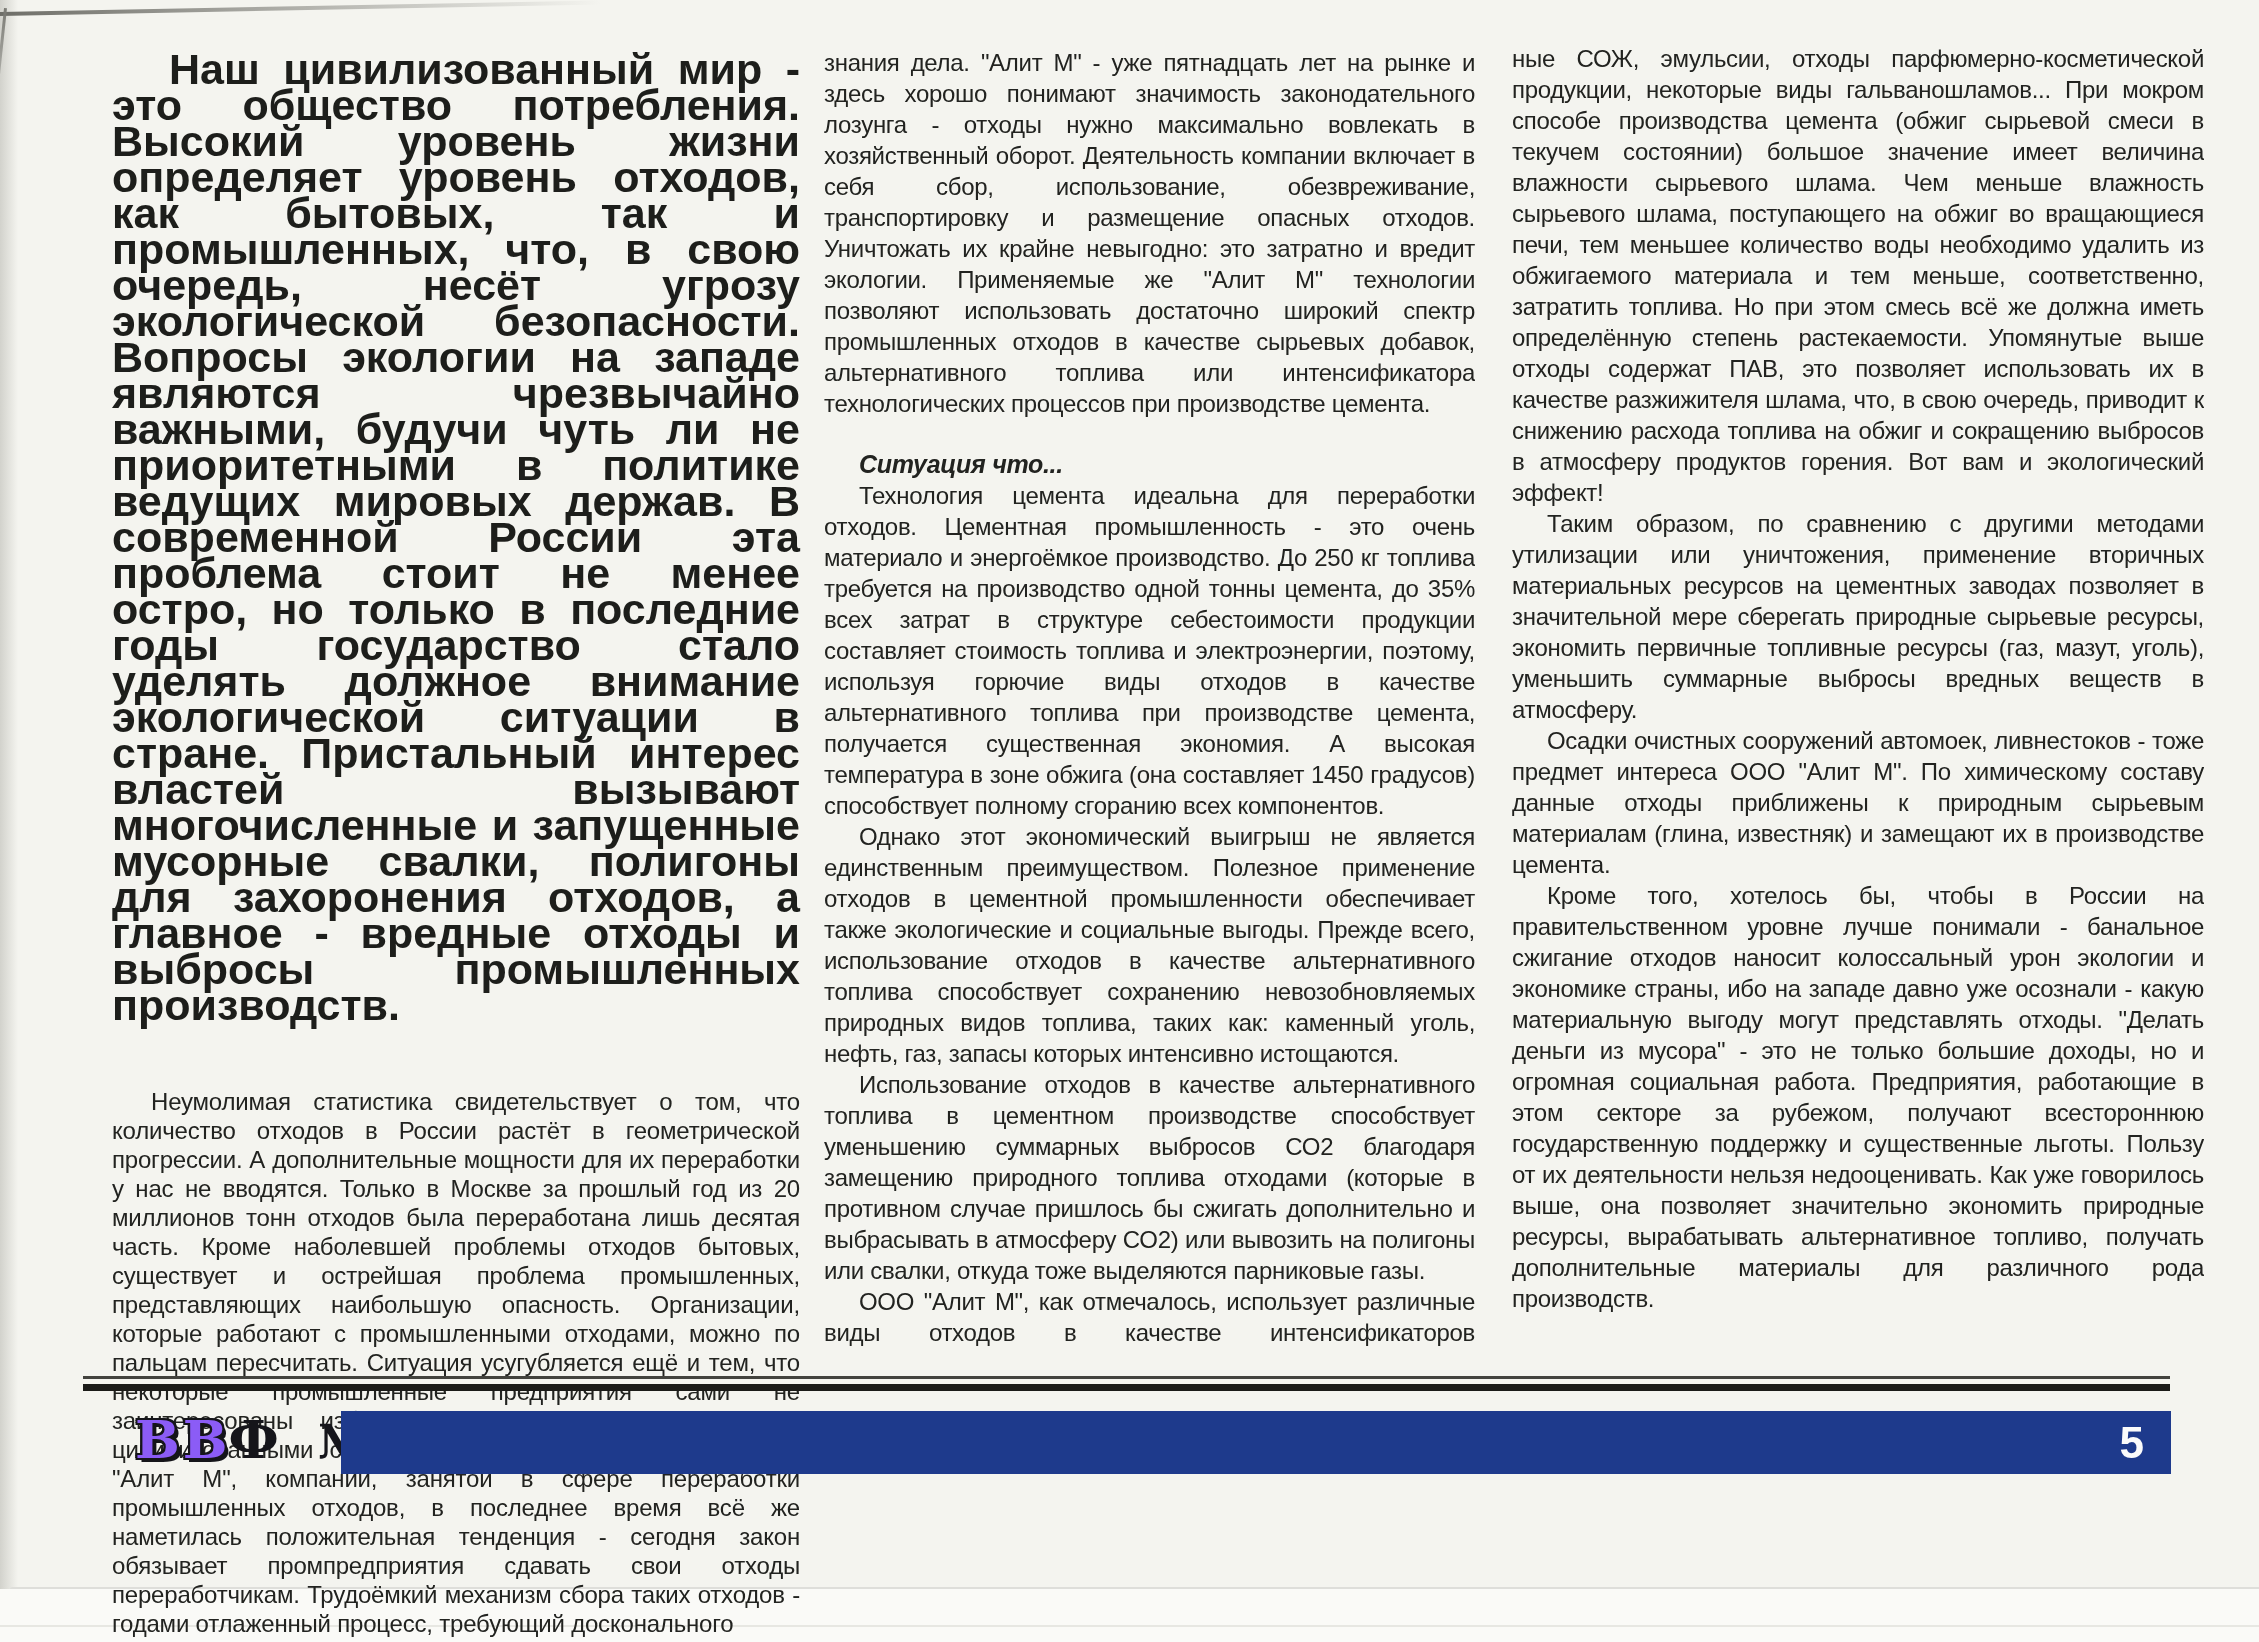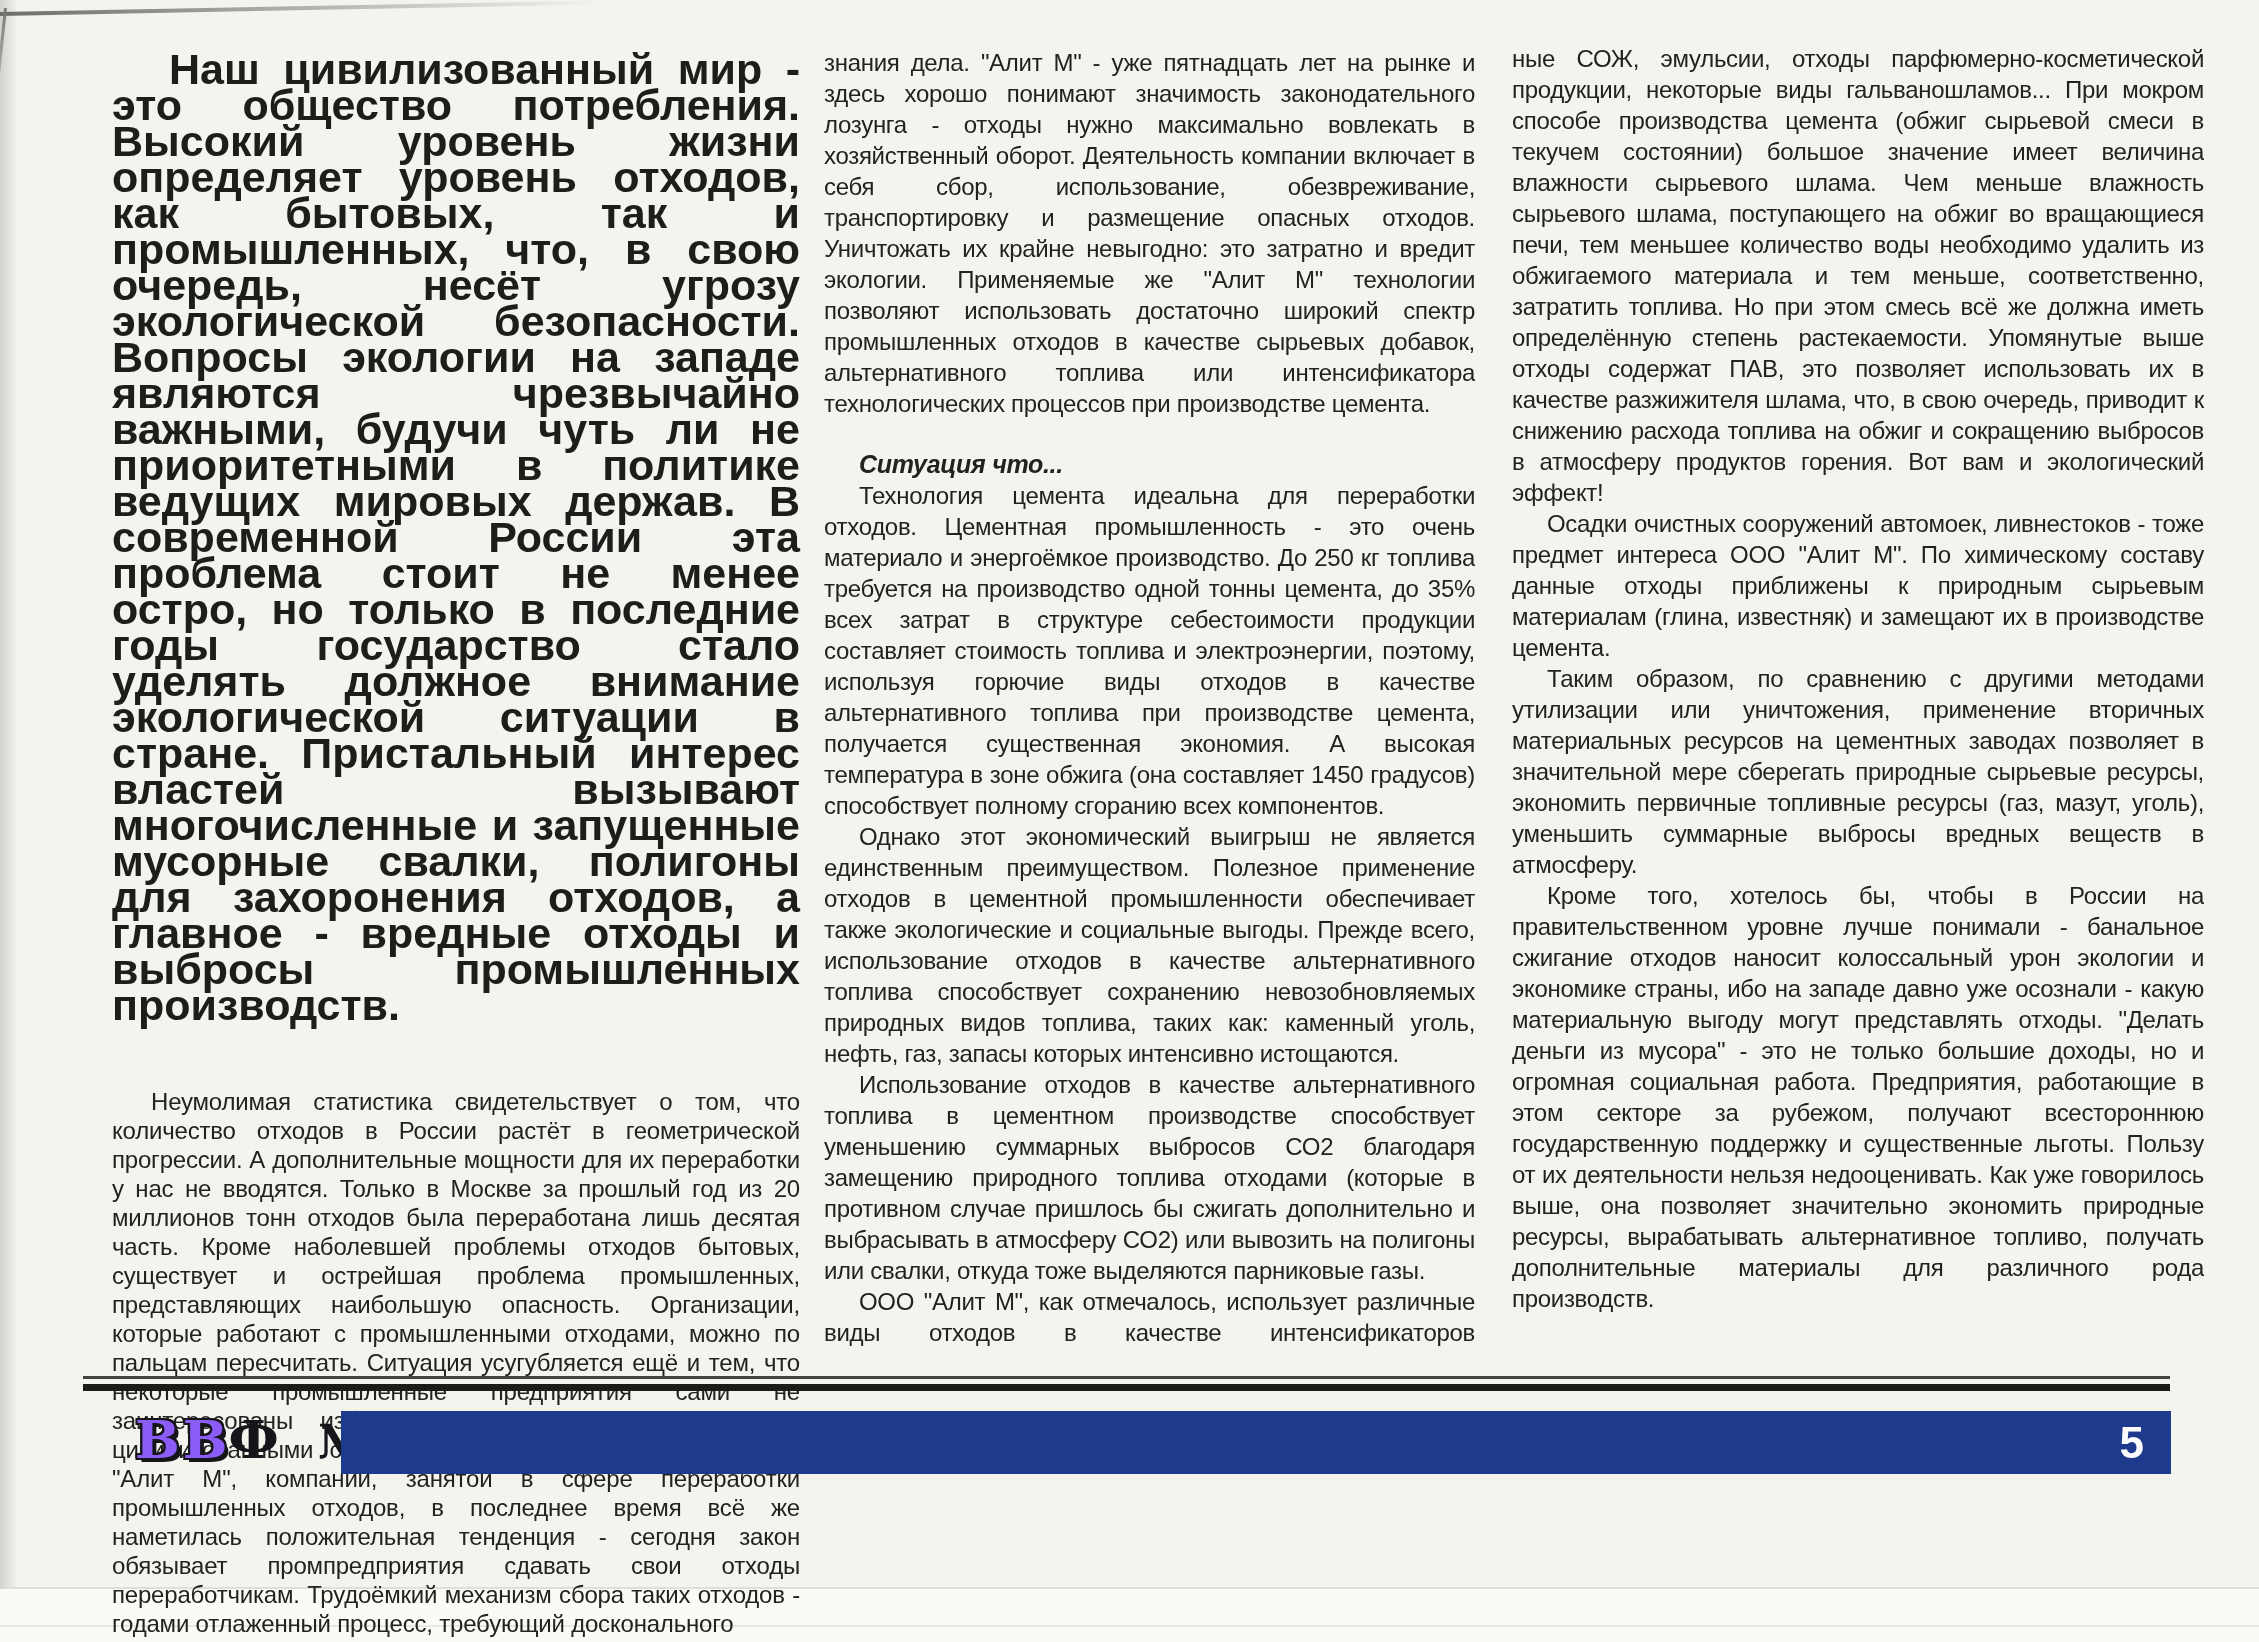--- a/index.html
+++ b/index.html
@@ -138,22 +138,22 @@
     <p class="cont">знания дела. "Алит М" - уже пятнадцать лет на рынке и здесь хорошо понимают значимость законодательного лозунга - отходы нужно максимально вовлекать в хозяйственный оборот. Деятельность компании включает в себя сбор, использование, обезвреживание, транспортировку и размещение опасных отходов. Уничтожать их крайне невыгодно: это затратно и вредит экологии. Применяемые же "Алит М" технологии позволяют использовать достаточно широкий спектр промышленных отходов в качестве сырьевых добавок, альтернативного топлива или интенсификатора технологических процессов при производстве цемента.</p>
     <p class="section-heading">Ситуация что...</p>
     <p>Технология цемента идеальна для переработки отходов. Цементная промышленность - это очень материало и энергоёмкое производство. До 250 кг топлива требуется на производство одной тонны цемента, до 35% всех затрат в структуре себестоимости продукции составляет стоимость топлива и электроэнергии, поэтому, используя горючие виды отходов в качестве альтернативного топлива при производстве цемента, получается существенная экономия. А высокая температура в зоне обжига (она составляет 1450 градусов) способствует полному сгоранию всех компонентов.</p>
     <p>Однако этот экономический выигрыш не является единственным преимуществом. Полезное применение отходов в цементной промышленности обеспечивает также экологические и социальные выгоды. Прежде всего, использование отходов в качестве альтернативного топлива способствует сохранению невозобновляемых природных видов топлива, таких как: каменный уголь, нефть, газ, запасы которых интенсивно истощаются.</p>
     <p>Использование отходов в качестве альтернативного топлива в цементном производстве способствует уменьшению суммарных выбросов СО2 благодаря замещению природного топлива отходами (которые в противном случае пришлось бы сжигать дополнительно и выбрасывать в атмосферу СО2) или вывозить на полигоны или свалки, откуда тоже выделяются парниковые газы.</p>
     <p>ООО "Алит М", как отмечалось, использует различные виды отходов в качестве интенсификаторов технологических процессов в производстве цемента - отработан-</p>
   </div>
 
   <div class="col col-right">
     <p class="cont">ные СОЖ, эмульсии, отходы парфюмерно-косметической продукции, некоторые виды гальваношламов... При мокром способе производства цемента (обжиг сырьевой смеси в текучем состоянии) большое значение имеет величина влажности сырьевого шлама. Чем меньше влажность сырьевого шлама, поступающего на обжиг во вращающиеся печи, тем меньшее количество воды необходимо удалить из обжигаемого материала и тем меньше, соответственно, затратить топлива. Но при этом смесь всё же должна иметь определённую степень растекаемости. Упомянутые выше отходы содержат ПАВ, это позволяет использовать их в качестве разжижителя шлама, что, в свою очередь, приводит к снижению расхода топлива на обжиг и сокращению выбросов в атмосферу продуктов горения. Вот вам и экологический эффект!</p>
+    <p>Таким образом, по сравнению с другими методами утилизации или уничтожения, применение вторичных материальных ресурсов на цементных заводах позволяет в значительной мере сберегать природные сырьевые ресурсы, экономить первичные топливные ресурсы (газ, мазут, уголь), уменьшить суммарные выбросы вредных веществ в атмосферу.</p>
     <p>Осадки очистных сооружений автомоек, ливнестоков - тоже предмет интереса ООО "Алит М". По химическому составу данные отходы приближены к природным сырьевым материалам (глина, известняк) и замещают их в производстве цемента.</p>
-    <p>Таким образом, по сравнению с другими методами утилизации или уничтожения, применение вторичных материальных ресурсов на цементных заводах позволяет в значительной мере сберегать природные сырьевые ресурсы, экономить первичные топливные ресурсы (газ, мазут, уголь), уменьшить суммарные выбросы вредных веществ в атмосферу.</p>
     <p>Кроме того, хотелось бы, чтобы в России на правительственном уровне лучше понимали - банальное сжигание отходов наносит колоссальный урон экологии и экономике страны, ибо на западе давно уже осознали - какую материальную выгоду могут представлять отходы. "Делать деньги из мусора" - это не только большие доходы, но и огромная социальная работа. Предприятия, работающие в этом секторе за рубежом, получают всестороннюю государственную поддержку и существенные льготы. Пользу от их деятельности нельзя недооценивать. Как уже говорилось выше, она позволяет значительно экономить природные ресурсы, вырабатывать альтернативное топливо, получать дополнительные материалы для различного рода производств.</p>
   </div>
 
   <div class="rule-thin"></div>
   <div class="rule-thick"></div>
 
   <div class="logo">
     <span class="logo-outline">ВВ</span><span class="logo-solid">Ф</span><span class="logo-issue">№5</span>
   </div>
 

